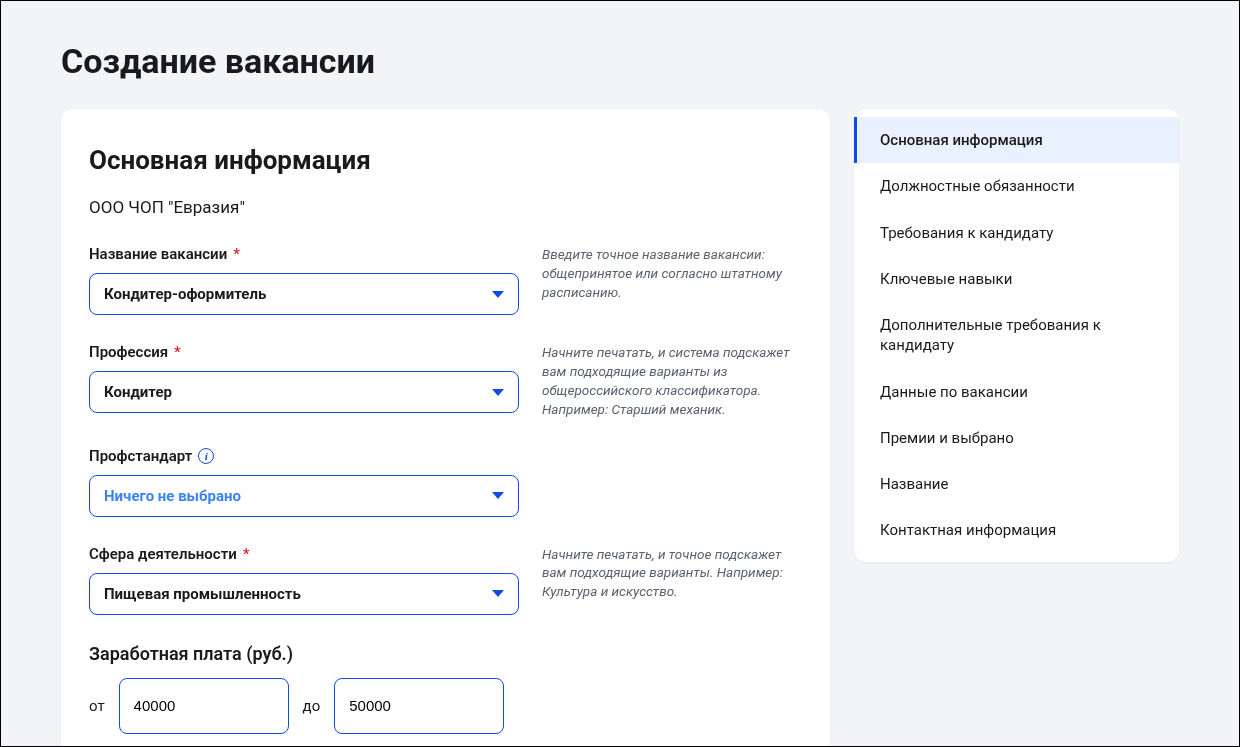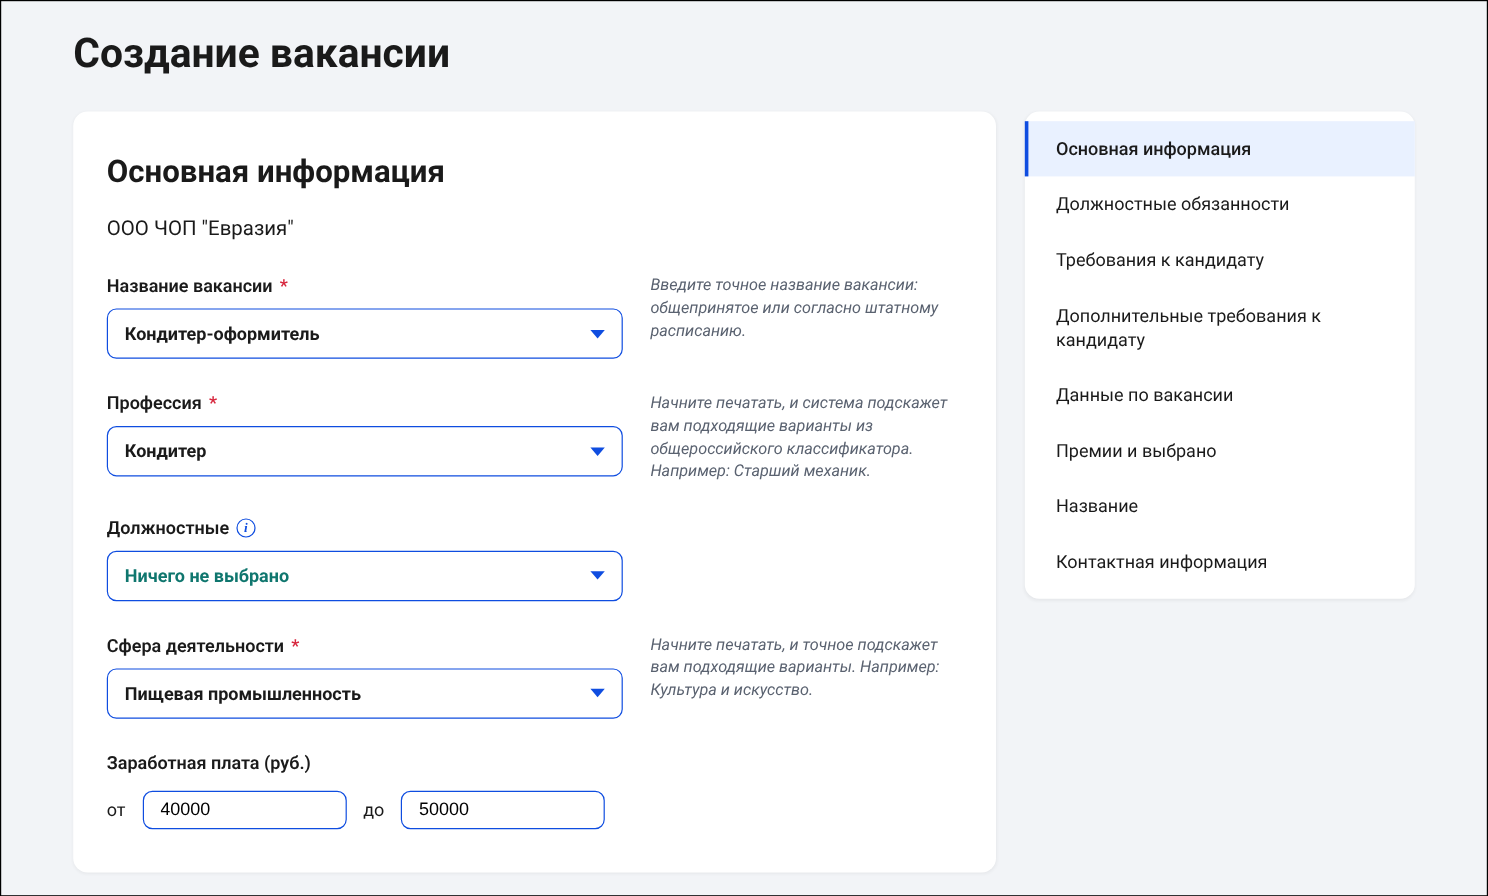--- a/index.html
+++ b/index.html
@@ -12,21 +12,21 @@
       background: #f2f4f7;
       color: #1a1a1a;
       border: 1px solid #000;
       width: 1240px;
       height: 747px;
       overflow: hidden;
     }
     .page-title {
       font-size: 34px;
       font-weight: 700;
-      padding: 24px 60px 28px;
+      padding: 40px 60px 28px;
     }
     .content {
       display: flex;
       gap: 24px;
       padding: 0 60px;
     }
     .main-card {
       background: #fff;
       border-radius: 12px;
       padding: 36px 28px;
@@ -84,54 +84,54 @@
       padding: 0 14px;
       display: flex;
       align-items: center;
       justify-content: space-between;
       font-size: 15px;
       cursor: pointer;
       background: #fff;
       font-weight: bold;
     }
     .select.placeholder .select-value {
-      color: #0f766e;
+      color: #3b82f6;
     }
     .chevron {
       width: 0;
       height: 0;
       border-left: 6px solid transparent;
       border-right: 6px solid transparent;
       border-top: 7px solid #0f4de0;
     }
     .hint {
       font-size: 13.5px;
       color: #5a6270;
       line-height: 1.4;
       width: 260px;
       font-style: italic;
     }
     .salary-label {
-      font-size: 15px;
+      font-size: 18px;
       font-weight: 600;
       margin-bottom: 14px;
     }
     .salary-row {
       display: flex;
       align-items: center;
       gap: 14px;
     }
     .salary-row .pfx {
       font-size: 15px;
       color: #1a1a1a;
     }
     .salary-input {
       border: 1.5px solid #0f4de0;
       border-radius: 8px;
-      height: 32px;
+      height: 56px;
       padding: 0 14px;
       width: 170px;
       font-size: 15px;
     }
     .sidebar {
       background: #fff;
       border-radius: 12px;
       width: 372px;
       padding: 8px 0;
       box-shadow: 0 1px 3px rgba(0,0,0,0.05);
@@ -188,21 +188,21 @@
           <span class="select-value">Кондитер</span>
           <span class="chevron"></span>
         </div>
       </div>
       <div class="hint">Начните печатать, и система подскажет вам подходящие варианты из общероссийского классификатора. Например: Старший механик.</div>
     </div>
 
     <div class="form-row" style="margin-bottom: 28px;">
       <div class="field-col">
         <div class="field-label">
-          <span>Должностные</span>
+          <span>Профстандарт</span>
           <span class="info-icon">i</span>
         </div>
         <div class="select placeholder">
           <span class="select-value">Ничего не выбрано</span>
           <span class="chevron"></span>
         </div>
       </div>
     </div>
 
     <div class="form-row">
@@ -228,20 +228,21 @@
         <input class="salary-input" value="50000" style="">
       </div>
     </div>
 
   </div>
 
   <div class="sidebar">
     <div class="side-item active">Основная информация</div>
     <div class="side-item">Должностные обязанности</div>
     <div class="side-item">Требования к кандидату</div>
+    <div class="side-item">Ключевые навыки</div>
     <div class="side-item">Дополнительные требования к кандидату</div>
     <div class="side-item">Данные по вакансии</div>
     <div class="side-item">Премии и выбрано</div>
     <div class="side-item">Название</div>
     <div class="side-item">Контактная информация</div>
   </div>
 
 </div>
 
 </body></html>

